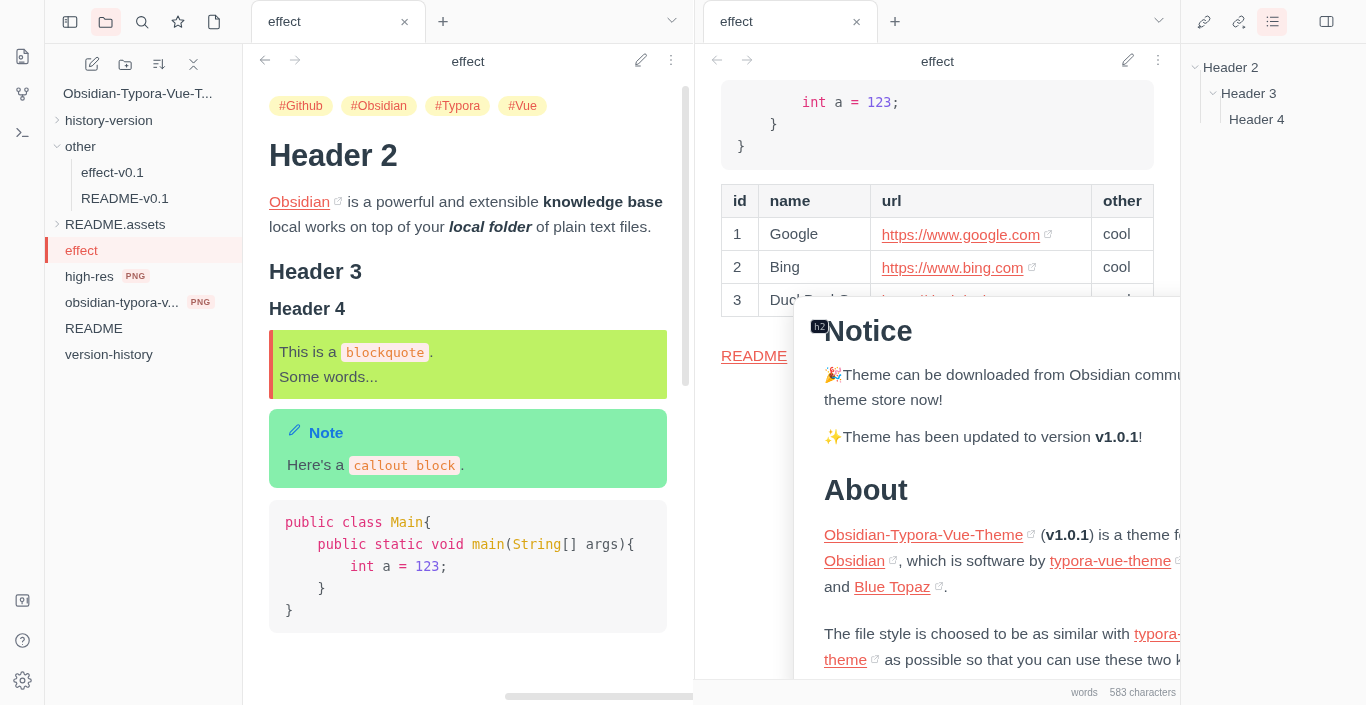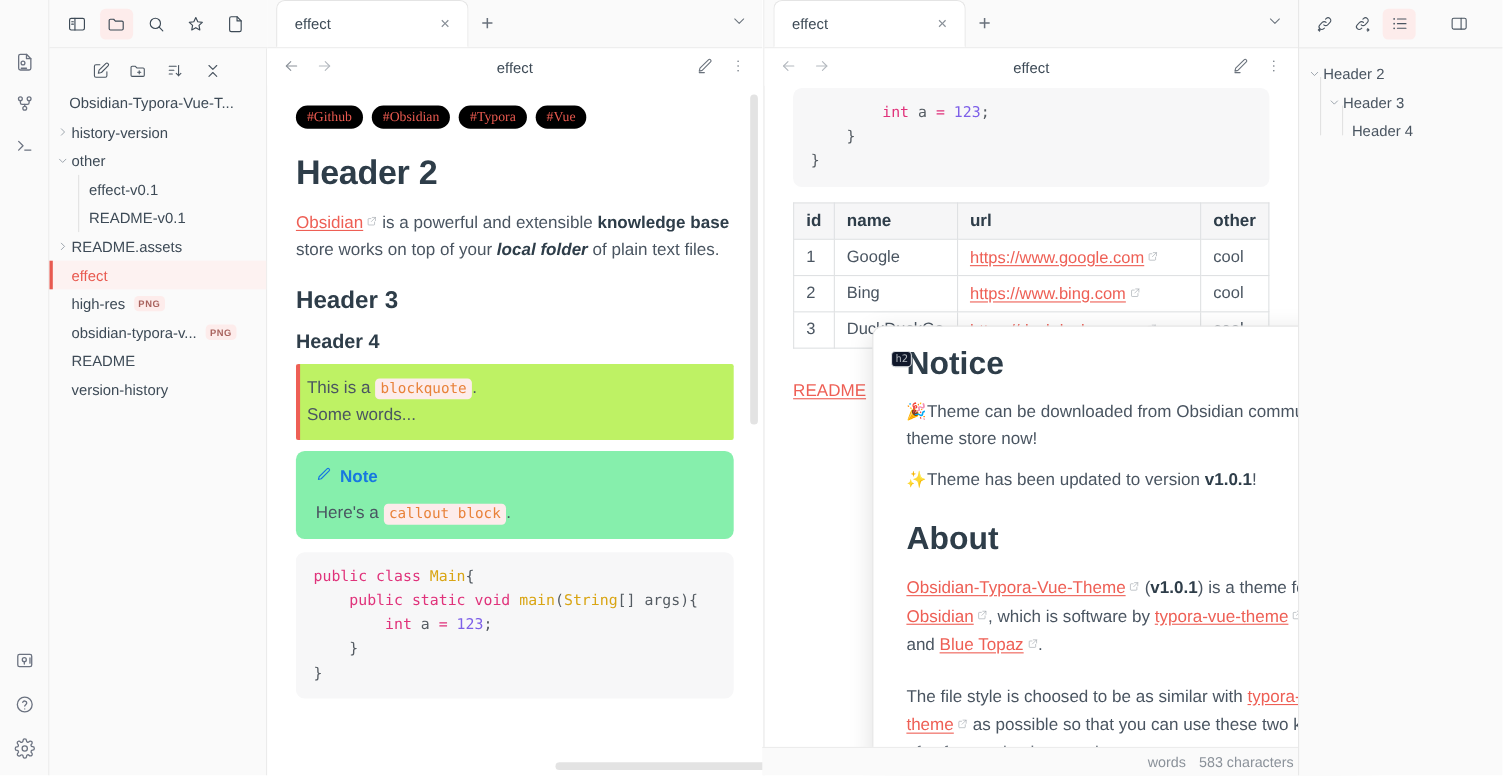--- a/index.html
+++ b/index.html
@@ -88,21 +88,21 @@
   .vh-nav svg { width:16px;height:16px;stroke:#b4b9bf;stroke-width:1.5;fill:none;stroke-linecap:round;stroke-linejoin:round; cursor:pointer;}
   .vh-nav .enabled svg { stroke:#8b929a; }
   .vh-title { position:absolute; left:0; right:0; text-align:center; pointer-events:none; font-size:13.5px;}
   .vh-right { margin-left:auto; display:flex; gap: 14px; align-items:center; z-index:2;}
   .vh-right svg { width:16px;height:16px;stroke:#6a727c;stroke-width:1.5;fill:none;stroke-linecap:round;stroke-linejoin:round;cursor:pointer;}
 
   .content { overflow:hidden; position:relative; padding: 0 26px; }
 
   
   .tags { display:flex; gap: 8px; padding-top: 18px; padding-bottom: 6px; flex-wrap:wrap;}
-  .tag { background:#000000; color:#e8594f; border-radius: 11px; padding: 3px 10px; font-size:12.5px; cursor:pointer;font-family:Liberation Serif, serif;}
+  .tag { background:#fef9c3; color:#e8594f; border-radius: 11px; padding: 3px 10px; font-size:12.5px; cursor:pointer;}
   h2.md { font-size: 31px; font-weight:700; color:#2e3d49; margin: 16px 0 14px 0; letter-spacing:-0.3px;}
   h3.md { font-size: 22px; font-weight:700; color:#2e3d49; margin: 20px 0 8px 0;}
   h4.md { font-size: 18px; font-weight:700; color:#2e3d49; margin: 14px 0 8px 0;}
   p.md { font-size: 15.5px; line-height: 1.62; color:#4a5561; margin: 6px 0;}
   a.md { color:#ee5f55; text-decoration: underline; text-underline-offset:2px; cursor:pointer;}
   .extlink { display:inline-block; width:10px; height:10px; margin-left:3px; vertical-align:1px;}
   .extlink svg { width:10px;height:10px;stroke:#9aa1a8;stroke-width:1.3;fill:none;stroke-linecap:round;stroke-linejoin:round;}
   .bold { font-weight:700; color:#2e3d49;}
   .bolditalic { font-weight:700; font-style:italic; color:#2e3d49;}
   code.inline {
@@ -175,21 +175,21 @@
   .o-l1 { padding-left: 6px;}
   .o-l2 { padding-left: 24px;}
   .o-l3 { padding-left: 48px;}
   .oguide { position:absolute; width:1px; background:#e2e2e2; }
 
   
   .statusbar {
     position:absolute; bottom:0; left: 693px; right: 186px; height: 26px;
     background:#fafafa; border-top:1px solid #ececec;
     display:flex; align-items:center; justify-content:flex-end;
-    font-size:13px; color:#8b929a; padding-right: 4px; gap: 12px;
+    font-size:10px; color:#8b929a; padding-right: 4px; gap: 12px;
   }
   .statusbar .item { white-space:nowrap;}
 </style>
 </head>
 <body>
 
 <div id="app">
 
   <div class="ribbon">
     <div class="ribbon-top">
@@ -418,21 +418,21 @@
         <span class="tag">#Typora</span>
         <span class="tag">#Vue</span>
       </div>
 
       <h2 class="md">Header 2</h2>
 
       <p class="md"><a class="md">Obsidian</a><span class="extlink"><svg viewBox="0 0 24 24">
               <path d="M13 4h7v7"></path>
               <path d="M20 4l-9 9"></path>
               <path d="M18 14v5a1.5 1.5 0 0 1-1.5 1.5h-11A1.5 1.5 0 0 1 4 19V8a1.5 1.5 0 0 1 1.5-1.5H10"></path>
-            </svg></span><span> is a powerful and extensible </span><span class="bold">knowledge base</span><span> store works on top of your </span><span class="bolditalic">local folder</span><span> of plain text files.</span></p>
+            </svg></span><span> is a powerful and extensible </span><span class="bold">knowledge base</span><span> local works on top of your </span><span class="bolditalic">local folder</span><span> of plain text files.</span></p>
 
       <h3 class="md">Header 3</h3>
       <h4 class="md">Header 4</h4>
 
       <div class="blockquote">
         <span>This is a </span><code class="inline">blockquote</code><span>.</span><br>
         <span>Some words...</span>
       </div>
 
       <div class="callout">

